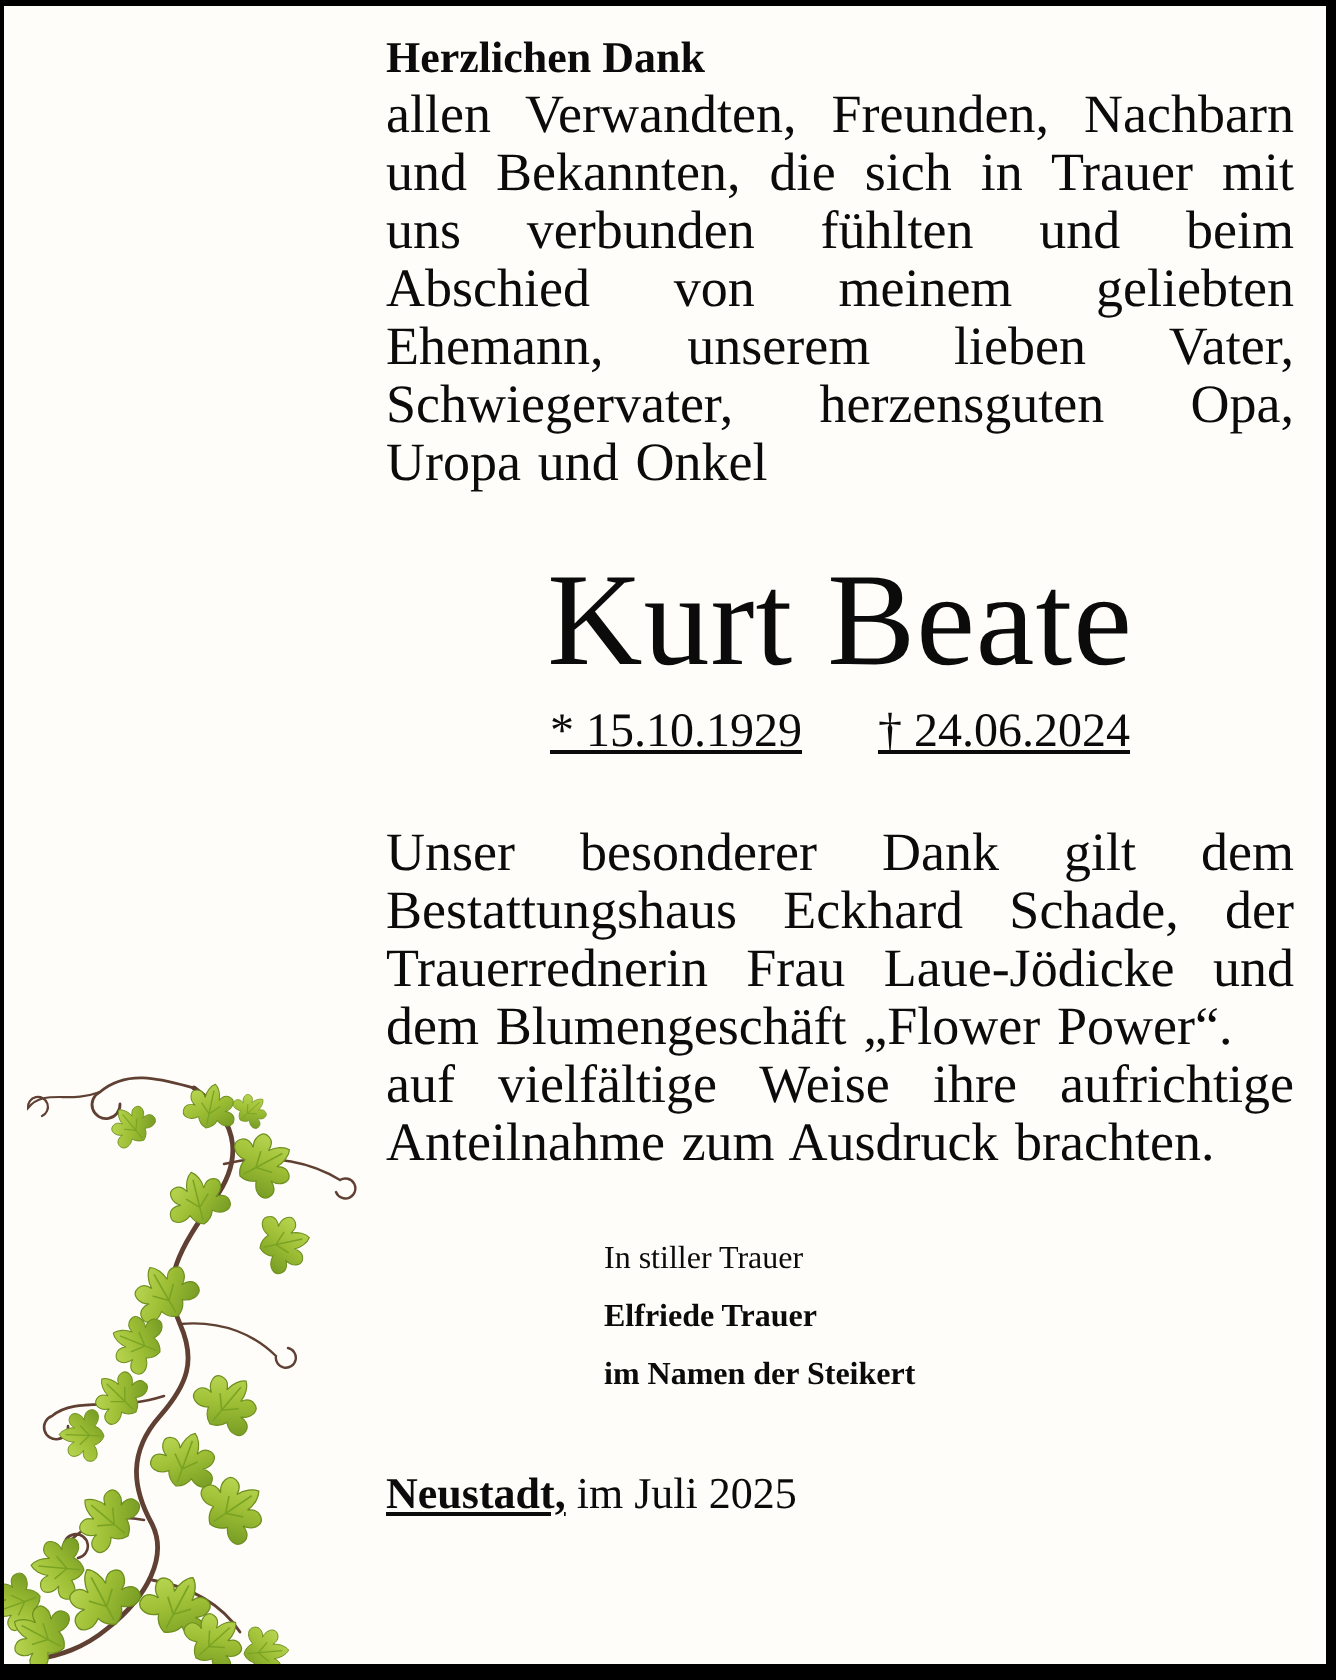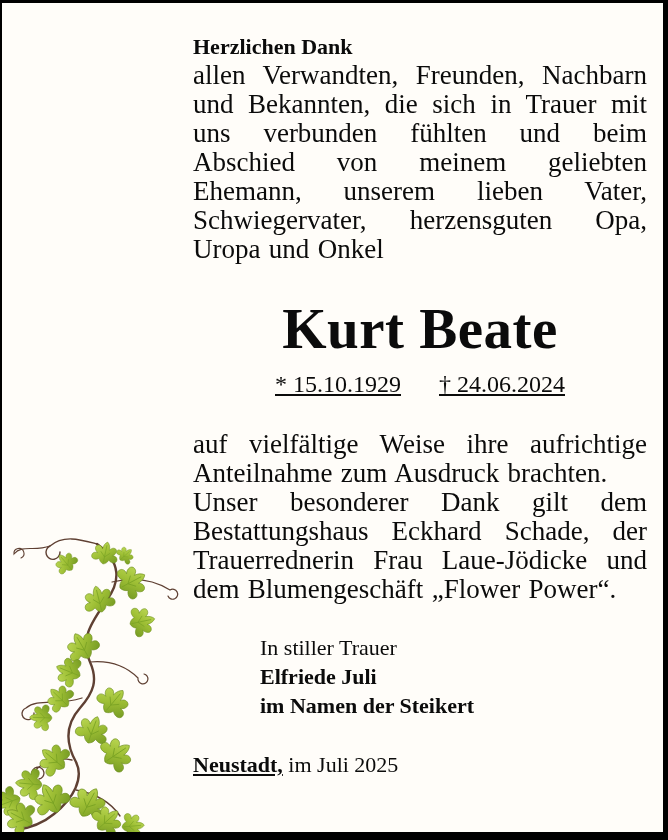--- a/index.html
+++ b/index.html
@@ -29,57 +29,57 @@
   .ivy-svg {
     position: absolute;
     left: 0;
     bottom: 0;
     width: 200px;
     height: 310px;
   }
   .text-column {
     position: absolute;
     left: 191px;
-    top: 29px;
+    top: 11px;
     width: 454px;
   }
   .heading {
     font-size: 22px;
     line-height: 29px;
     font-weight: bold;
     margin: 0;
   }
   .body-par {
     margin: 0;
     font-size: 27px;
     line-height: 29px;
     text-align: justify;
     word-spacing: 0.06em;
   }
   .name-line {
     margin: 34px 0 0 0;
-    font-size: 57px;
+    font-size: 66px;
     line-height: 62px;
-    font-weight: bold;
+    font-weight: normal;
     text-align: center;
     letter-spacing: 0.5px;
   }
   .dates-line {
     margin-top: 10px;
     font-size: 24px;
     line-height: 29px;
     text-align: center;
     text-decoration: underline;
   }
   .dates-line .date-gap { display: inline-block; width: 38px; }
   .thanks-block { margin-top: 31px; }
   .closing-block {
     margin-top: 29px;
-    margin-left: 67px;
-    font-size: 22px;
+    margin-left: 109px;
+    font-size: 16px;
     line-height: 29px;
   }
   .closing-block .bold { font-weight: bold; }
   .place-line {
     margin-top: 30px;
     font-size: 22px;
     line-height: 29px;
   }
   .place-line .place { font-weight: bold; text-decoration: underline; }
 </style>
@@ -145,27 +145,27 @@
 
     <p class="body-par">allen Verwandten, Freunden, Nachbarn und Bekannten, die sich in Trauer mit uns verbunden fühlten und beim Abschied von meinem geliebten Ehemann, unserem lieben Vater, Schwiegervater, herzensguten Opa, Uropa und Onkel</p>
 
     <div class="name-line">Kurt Beate</div>
 
     <div class="dates-line">
       <span>* 15.10.1929</span><span class="date-gap"></span><span>† 24.06.2024</span>
     </div>
 
     <div class="thanks-block">
+      <p class="body-par">Unser besonderer Dank gilt dem Bestattungshaus Eckhard Schade, der Trauerrednerin Frau Laue-Jödicke und dem Blumengeschäft „Flower Power“.</p>
       <p class="body-par">auf vielfältige Weise ihre aufrichtige Anteilnahme zum Ausdruck brachten.</p>
-      <p class="body-par">Unser besonderer Dank gilt dem Bestattungshaus Eckhard Schade, der Trauerrednerin Frau Laue-Jödicke und dem Blumengeschäft „Flower Power“.</p>
     </div>
 
     <div class="closing-block">
       <div>In stiller Trauer</div>
-      <div class="bold">Elfriede Juli</div>
+      <div class="bold">Elfriede Trauer</div>
       <div class="bold">im Namen der Steikert</div>
     </div>
 
     <div class="place-line">
       <span class="place">Neustadt,</span><span> im Juli 2025</span>
     </div>
 
   </div>
 </div>
 

